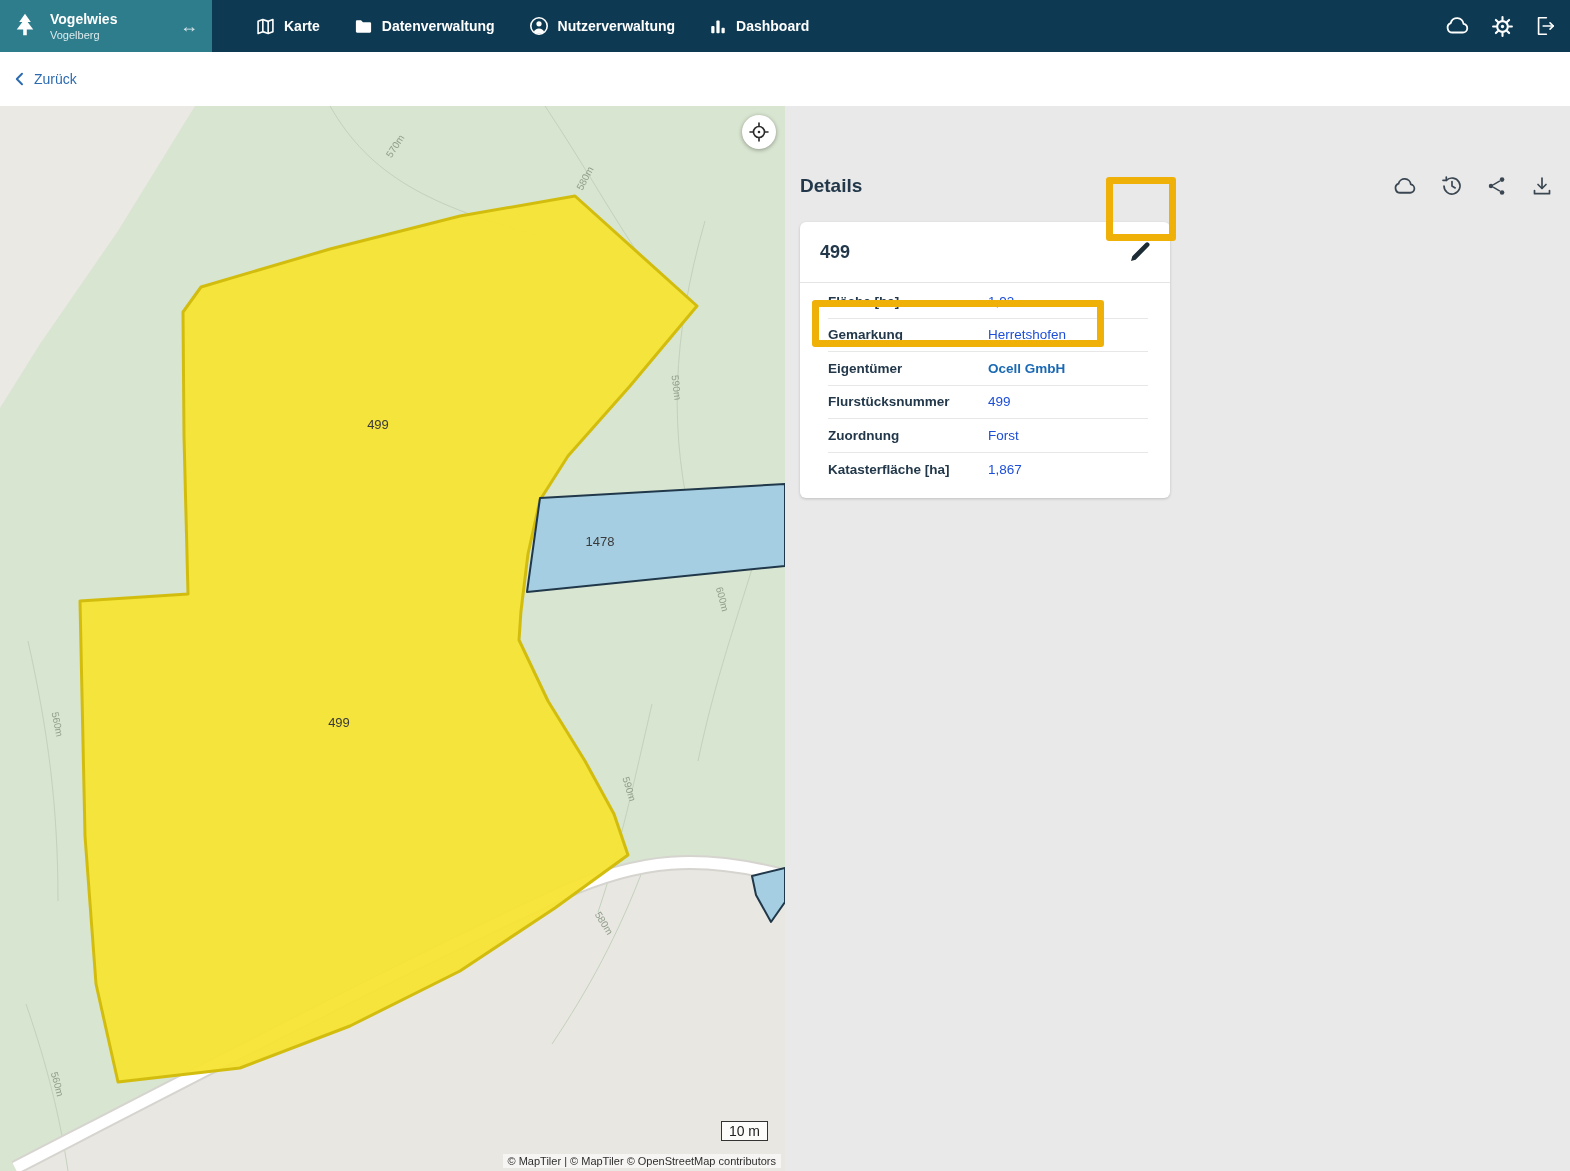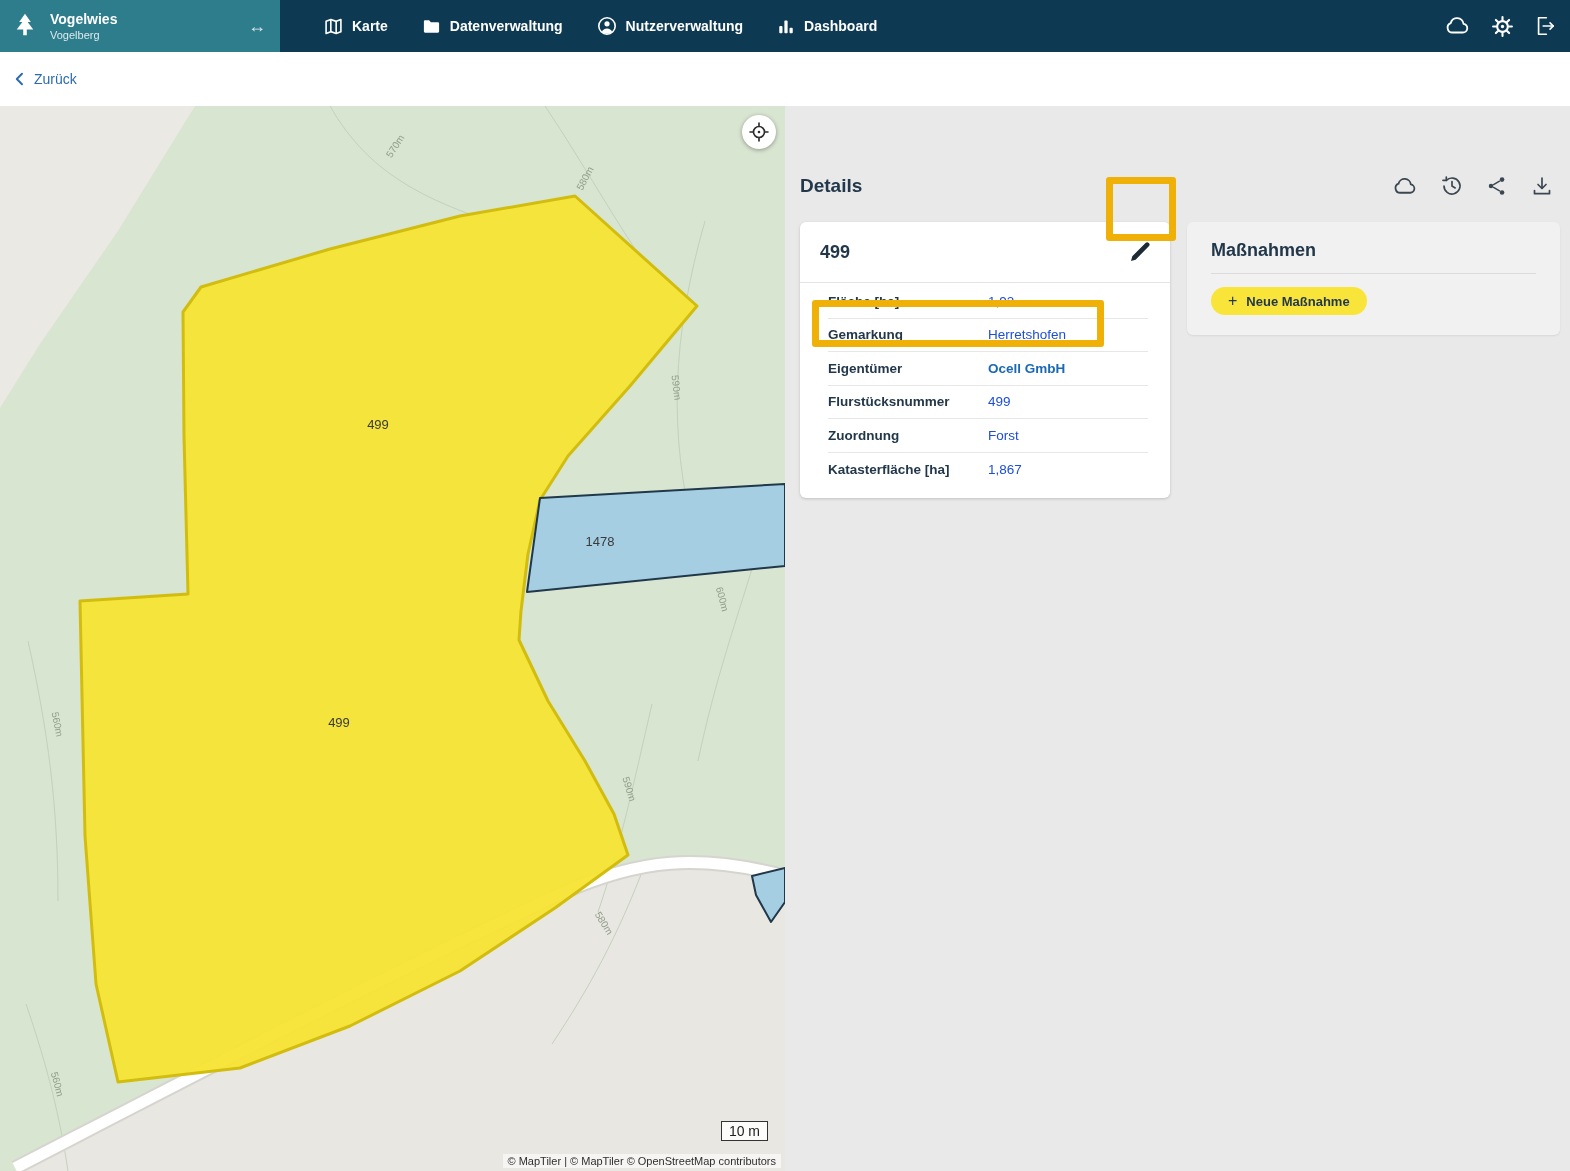--- a/index.html
+++ b/index.html
@@ -6,21 +6,21 @@
   html, body { width: 1570px; height: 1171px; }
   body {
     position: relative;
     font-family: "Liberation Sans", sans-serif;
     background: #ffffff;
     overflow: hidden;
   }
 
   
   .navbar { height: 52px; background: #0d3a52; display: flex; align-items: stretch; color: #fff; }
-  .logo-box { width: 280px; background: #2e7d8c; display: flex; align-items: center; gap: 10px; padding: 0 14px 0 10px; flex: none; }
+  .logo-box { width: 212px; background: #2e7d8c; display: flex; align-items: center; gap: 10px; padding: 0 14px 0 10px; flex: none; }
   .org-text { display: flex; flex-direction: column; line-height: 1.3; }
   .org-name { font-size: 14px; font-weight: 700; }
   .org-sub { font-size: 11px; color: #dcebee; }
   .collapse-icon { margin-left: auto; font-size: 18px; color: #d8e6ea; cursor: pointer; }
   .nav { display: flex; align-items: center; gap: 34px; margin-left: 44px; }
   .nav-item { display: flex; align-items: center; gap: 9px; font-size: 14px; font-weight: 700; cursor: pointer; white-space: nowrap; }
   .nav-item svg { display: block; }
   .nav-right { margin-left: auto; display: flex; align-items: center; gap: 20px; padding-right: 14px; }
   .icon-btn { cursor: pointer; display: flex; align-items: center; }
 
@@ -298,27 +298,19 @@
             <span class="row-label">Zuordnung</span>
             <span class="row-value">Forst</span>
           </div>
           <div class="row">
             <span class="row-label">Katasterfläche [ha]</span>
             <span class="row-value">1,867</span>
           </div>
         </div>
       </section>
 
-      <section class="mass-card">
-        <div class="mass-title">Maßnahmen</div>
-        <div class="mass-divider"></div>
-        <button class="mass-btn">
-          <span class="plus">+</span>
-          <span>Neue Maßnahme</span>
-        </button>
-      </section>
 
     </div>
   </div>
 </div>
 
 <div class="annotation ann-edit"></div>
 <div class="annotation ann-owner"></div>
 
 </body></html>

